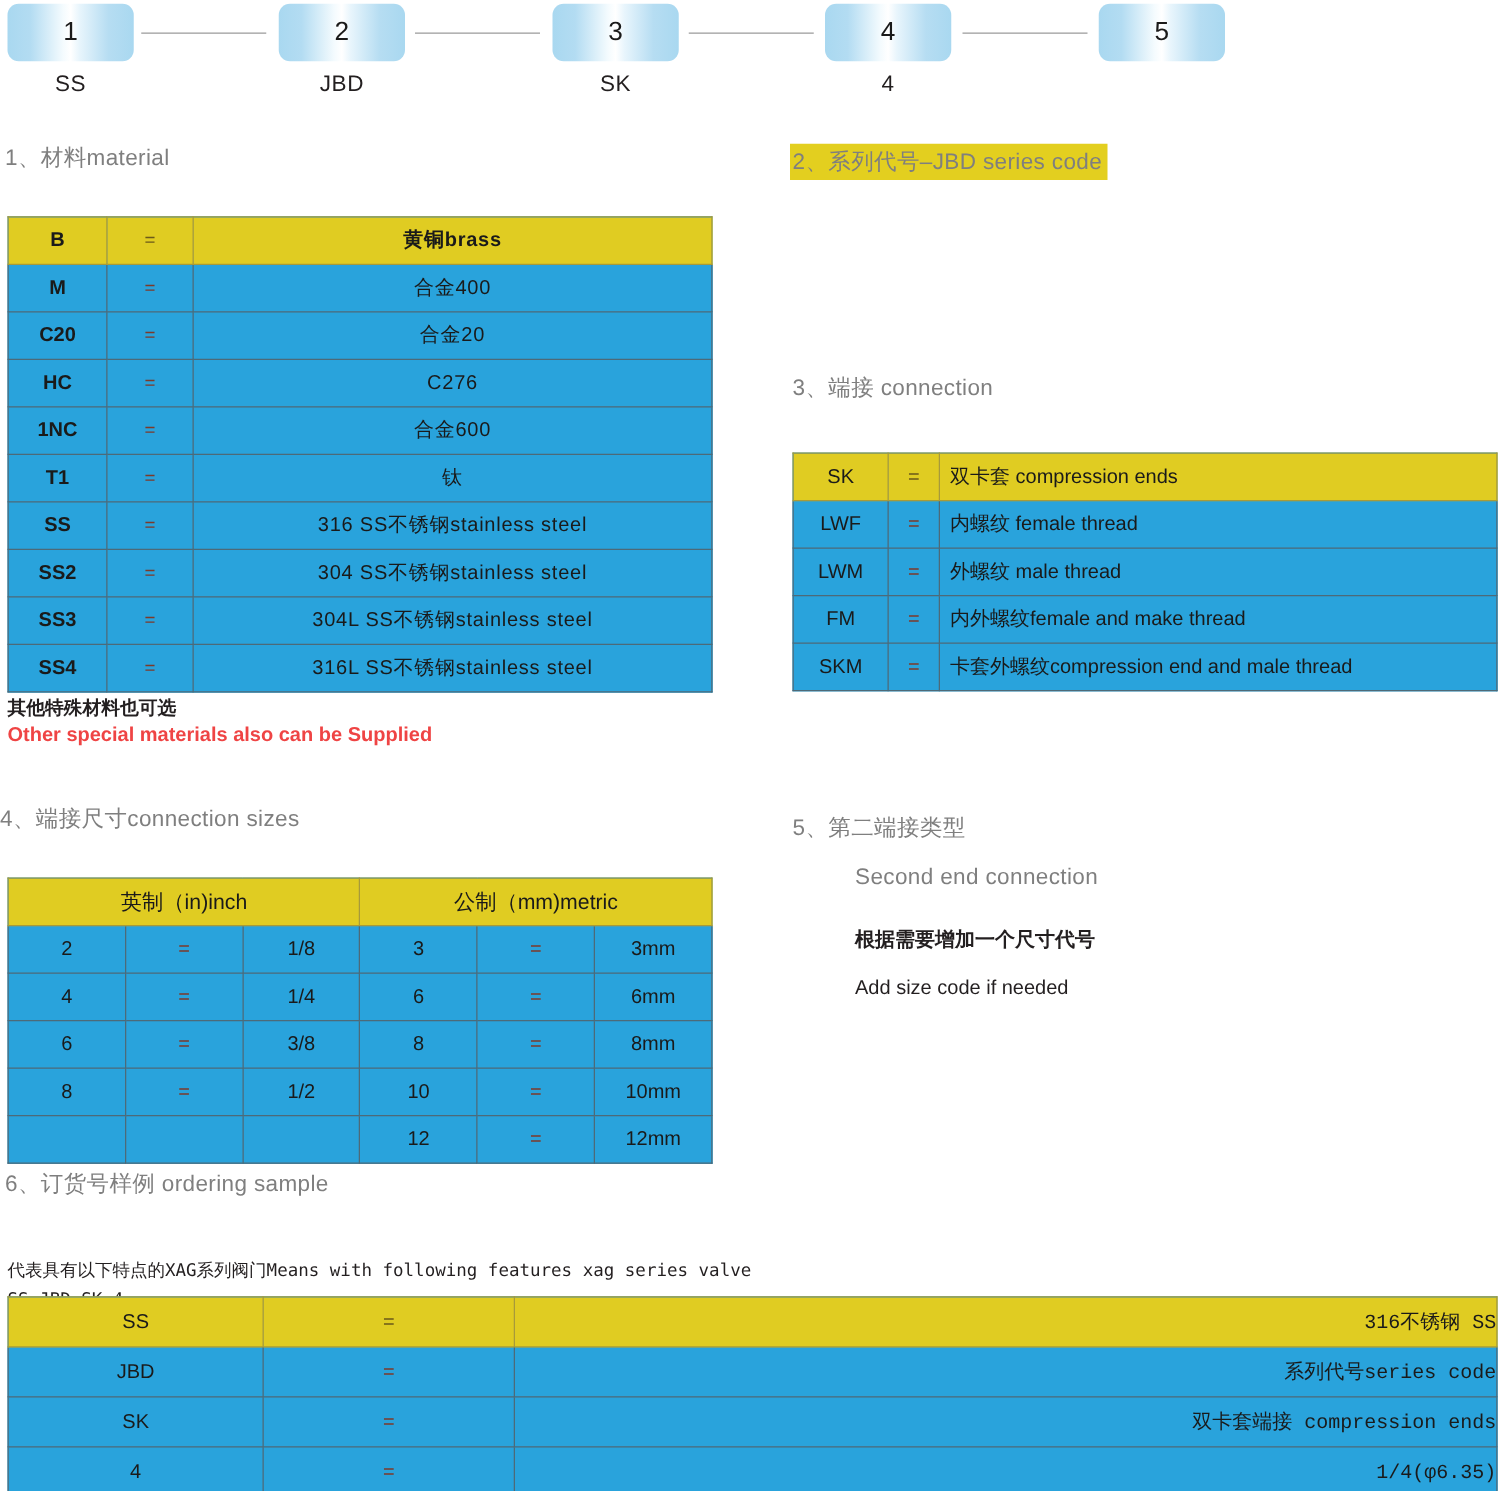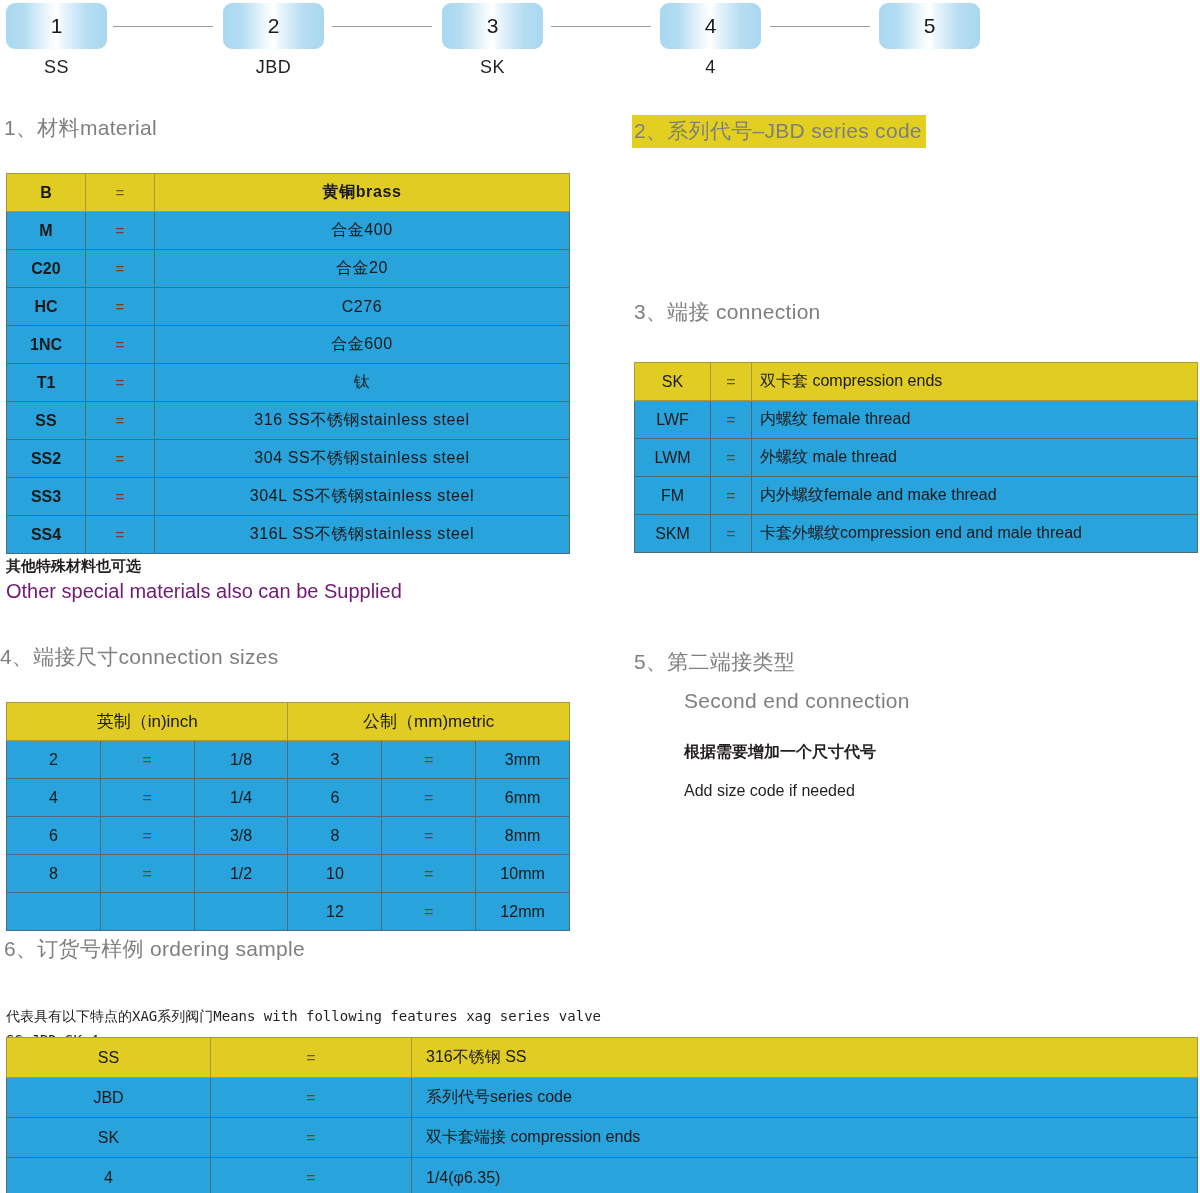--- a/index.html
+++ b/index.html
@@ -55,21 +55,21 @@
   .code-connector {
     position: absolute;
     top: 26px;
     height: 1px;
     background: #9b9b9b;
   }
 
   
   .sec-head {
     position: absolute;
-    font-size: 21px;
+    font-size: 18px;
     color: #7f7f7f;
     white-space: nowrap;
     letter-spacing: 0.3px;
   }
   .sec-head.hl {
     background: #e3cf1f;
     padding: 2px 4px 3px 2px;
   }
   .sec-head.two-line {
     line-height: 38px;
@@ -126,29 +126,29 @@
   #tbl-sizes td.c3 { width: 98px; }
   #tbl-sizes td.c4 { width: 92px; }
   #tbl-sizes td.c5 { width: 92px; }
   #tbl-sizes td.blank { background: #29a3dc; }
 
   
   #tbl-order { left: 6px; top: 1037px; width: 1192px; }
   #tbl-order td { height: 39px; font-size: 16px; }
   #tbl-order td.code { width: 203px; }
   #tbl-order td.eq { width: 200px; }
-  #tbl-order td.desc { text-align: left; padding-left: 14px; }
+  #tbl-order td.desc { text-align: right; padding-left: 14px; font-family: Liberation Mono, monospace; }
 
   
   .note {
     position: absolute;
     white-space: nowrap;
   }
   .note.cn { font-size: 15px; font-weight: bold; color: #231f20; }
-  .note.en { font-size: 20px; color: #701a75; }
+  .note.en { font-size: 16px; color: #ef4444; font-weight: bold; }
   .note.body { font-size: 16px; color: #231f20; }
   .note.mono {
     font-family: "DejaVu Sans Mono", "Liberation Mono", monospace;
     font-size: 14px;
     color: #231f20;
     margin-top: 26px;
   }
 </style>
 </head>
 <body>

